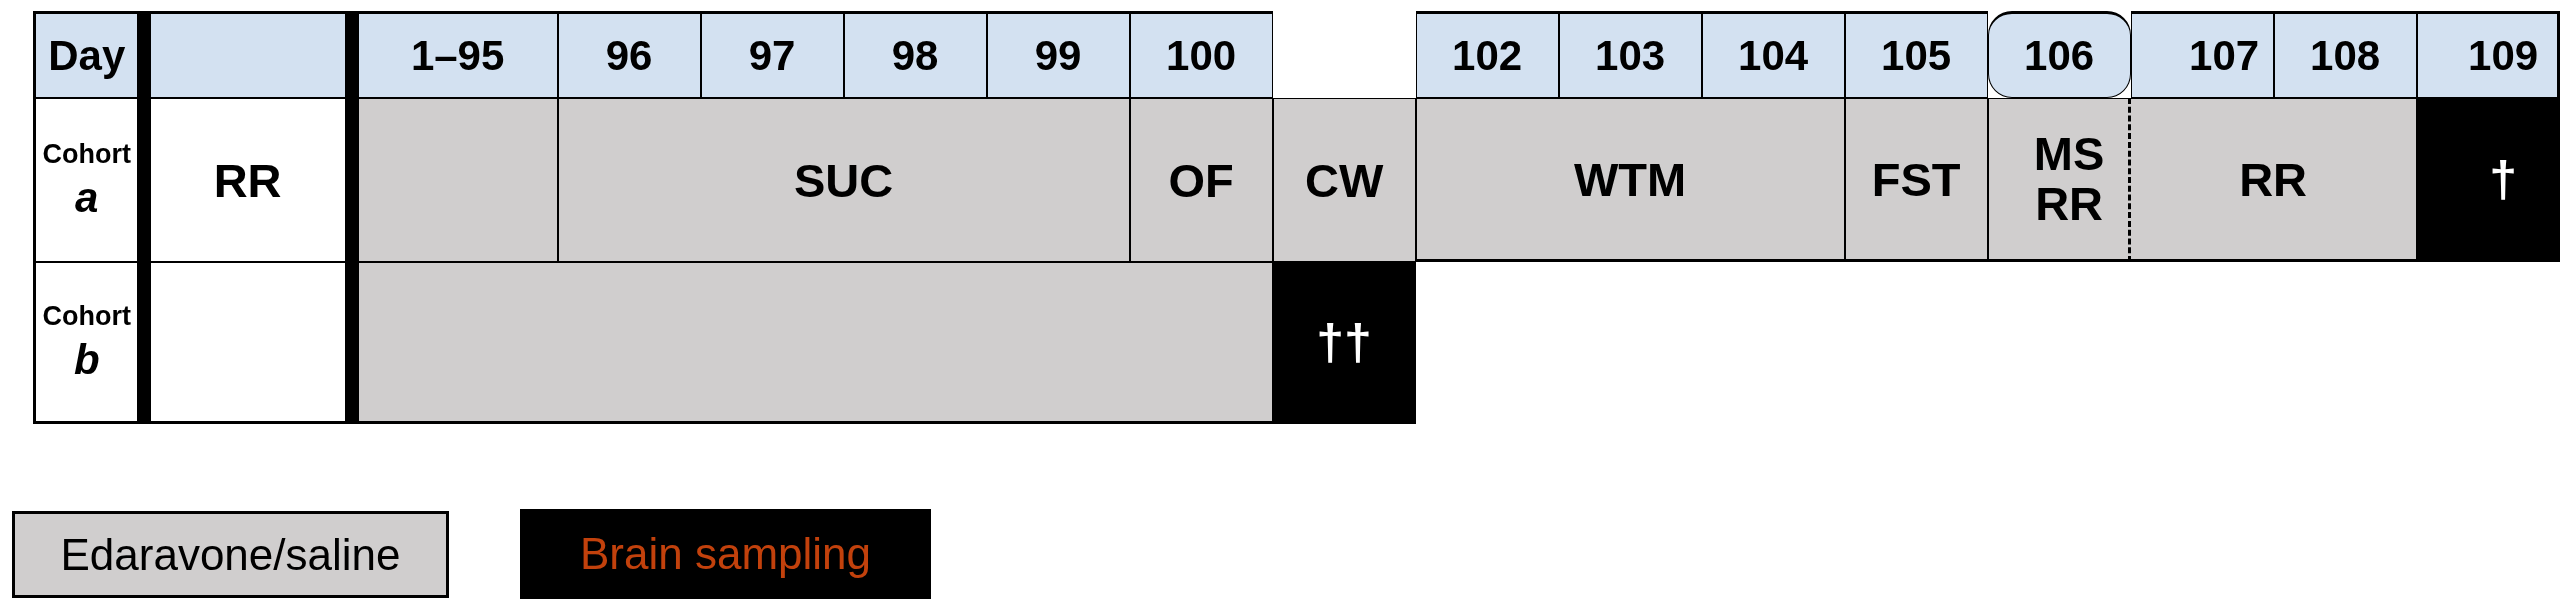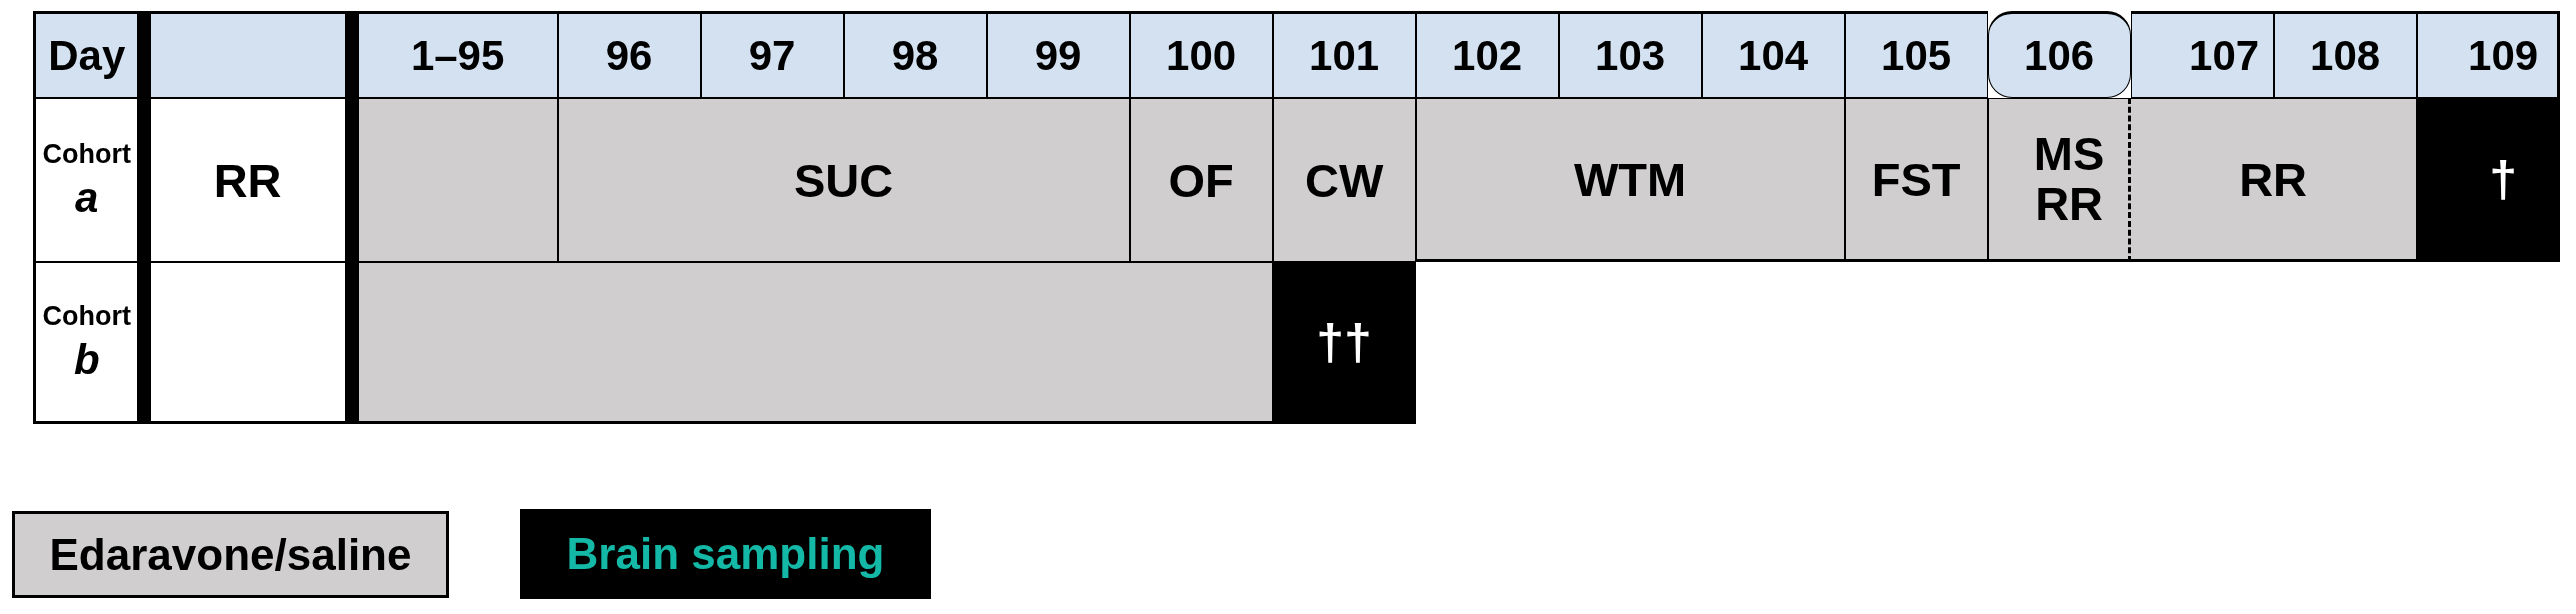--- a/index.html
+++ b/index.html
@@ -35,44 +35,43 @@
   .bb { border-bottom-width:3px; }
   .cohort { flex-direction:column; background:#ffffff; line-height:1.05; }
   .cohort .top { font-size:27px; font-weight:600; }
   .cohort .letter { font-size:42px; font-style:italic; font-weight:700; margin-top:7.5px; }
   .msrr { white-space:pre-line; line-height:1.08; border-right:3px dashed #000; }
   .rr78 { border-left:none; }
   .legend-box {
     position:absolute;
     box-sizing:border-box;
     display:flex; align-items:center; justify-content:center;
-    font-weight:bold; font-size:44px;
+    font-weight:normal; font-size:44px;
   }
   .legend-eda { left:12px; top:511px; width:437px; height:87px;
     background:#d0cece; border:3px solid #000; color:#000; }
   .legend-brain { left:520px; top:509px; width:411px; height:90px;
-    background:#000; color:#14b8a6; }
+    background:#000; color:#c2410c; }
 </style>
 </head>
 <body>
 
 <div class="stage">
   <div class="tbl">
 
     <div class="c hdr bt bl" style="grid-column:1;grid-row:1;">Day</div>
     <div class="sep" style="grid-column:2;"></div>
     <div class="c hdr bt" style="grid-column:3;grid-row:1;"></div>
     <div class="sep" style="grid-column:4;"></div>
     <div class="c hdr bt" style="grid-column:5;grid-row:1;">1–95</div>
     <div class="c hdr bt" style="grid-column:6;grid-row:1;">96</div>
     <div class="c hdr bt" style="grid-column:7;grid-row:1;">97</div>
     <div class="c hdr bt" style="grid-column:8;grid-row:1;">98</div>
     <div class="c hdr bt" style="grid-column:9;grid-row:1;">99</div>
     <div class="c hdr bt" style="grid-column:10;grid-row:1;">100</div>
-    <div class="c hdr bt" style="grid-column:11;grid-row:1;">101</div>
     <div class="c hdr bt" style="grid-column:12;grid-row:1;">102</div>
     <div class="c hdr bt" style="grid-column:13;grid-row:1;">103</div>
     <div class="c hdr bt" style="grid-column:14;grid-row:1;">104</div>
     <div class="c hdr bt" style="grid-column:15;grid-row:1;">105</div>
     <div class="c hdr bt" style="grid-column:16;grid-row:1;border-radius:24px;">106</div>
     <div class="c hdr bt" style="grid-column:17;grid-row:1;padding-left:44px;">107</div>
     <div class="c hdr bt" style="grid-column:18;grid-row:1;">108</div>
     <div class="c hdr bt br" style="grid-column:19;grid-row:1;">109</div>
 
     <div class="c cohort bl" style="grid-column:1;grid-row:2;">

